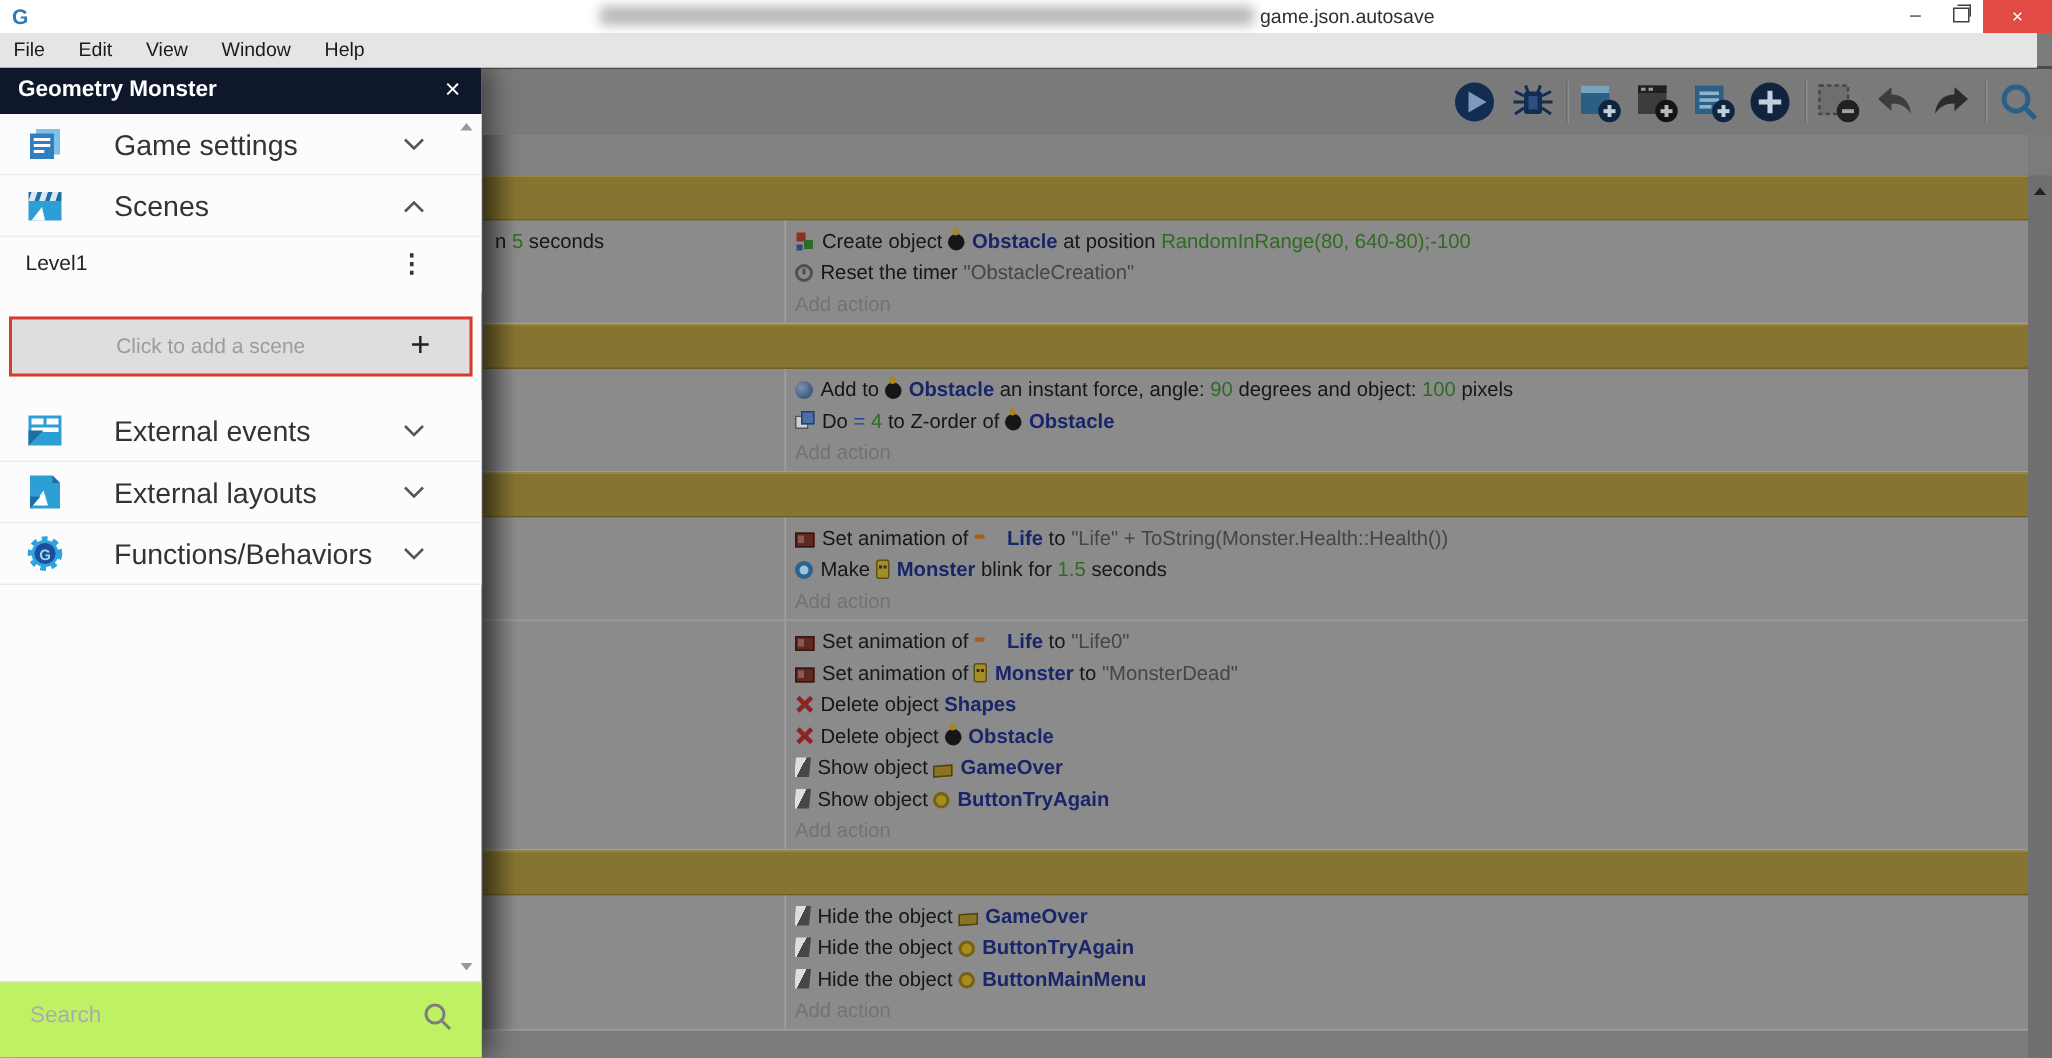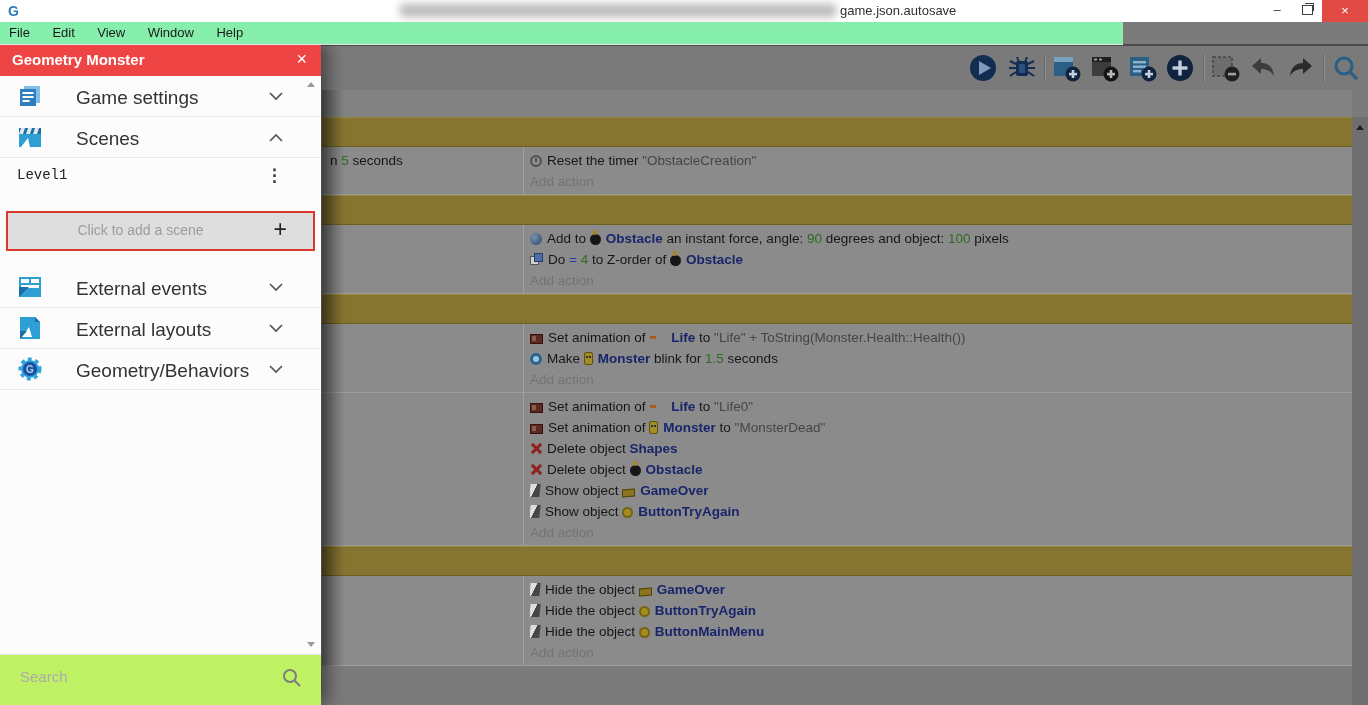--- a/index.html
+++ b/index.html
@@ -13,21 +13,21 @@
   .app-logo{position:absolute;left:8px;top:3px;width:18px;height:16px;font-weight:bold;color:#2e79bd;font-size:14px;line-height:16px;}
   .title-blur{position:absolute;left:400px;top:4px;width:436px;height:13px;background:#b9b9b9;filter:blur(4px);border-radius:3px;}
   .title-text{position:absolute;left:840px;top:3px;font-size:13px;color:#2f2f2f;}
   .win-btn{position:absolute;top:0;height:22px;text-align:center;color:#404040;font-size:13px;line-height:20px;}
   .btn-min{left:1262px;width:30px;}
   .btn-restore{left:1292px;width:30px;}
   .btn-close{left:1322px;width:46px;background:#e14b44;color:#ffffff;font-size:13px;line-height:21px;}
   .restore-glyph{display:inline-block;width:9px;height:8px;border:1px solid #404040;position:relative;top:1px;background:#fff;}
   .restore-glyph:before{content:"";position:absolute;left:2px;top:-3px;width:8px;height:7px;border:1px solid #404040;border-bottom:none;border-left:none;}
   
-  .menubar{position:absolute;left:0;top:22px;width:1123px;height:22px;background:#86efac;z-index:59;border-bottom:1px solid #e3e3e3;}
+  .menubar{position:absolute;left:0;top:22px;width:1358px;height:22px;background:#e5e5e5;z-index:59;border-bottom:1px solid #e3e3e3;}
   .menu-item{display:inline-block;padding:3px 9px 0 9px;font-size:13px;color:#1a1a1a;}
   
   .toolbar{position:absolute;left:0;top:44px;width:1368px;height:44px;background:#7a7a7a;border-top:2px solid #4a4a4a;z-index:5;}
   .tb-ico{position:absolute;top:6px;width:32px;height:32px;}
   .tb-sep{position:absolute;top:8px;width:1px;height:28px;background:#8f8f8f;border-left:1px solid #6a6a6a;}
   
   .events-wrap{position:absolute;left:322px;top:88px;width:1030px;z-index:4;}
   .events-wrap:before{content:"";position:absolute;left:0;top:0;bottom:0;width:22px;background:linear-gradient(90deg,rgba(0,0,0,.30),rgba(0,0,0,0));z-index:9;pointer-events:none;}
   .ev-partial{height:29px;background:#828282;}
   .ev-group{height:28px;background:#867531;border-top:1px solid #98893f;border-bottom:1px solid #6d5e22;}
@@ -65,30 +65,30 @@
   .i-delete:before,.i-delete:after{content:"";position:absolute;left:5px;top:0;width:3px;height:13px;background:#8e2420;}
   .i-delete:before{transform:rotate(45deg);}
   .i-delete:after{transform:rotate(-45deg);}
   .i-visibility{width:10px;height:13px;background:linear-gradient(112deg,#dedede 46%,#474747 46%);transform:skewX(-6deg);}
   .i-gameover{width:13px;height:8px;background:#8a7322;border:1px solid #4f420f;box-sizing:border-box;transform:skewY(-4deg);margin-top:2px;}
   .i-coin{width:11px;height:11px;border-radius:50%;background:#a68c1e;border:2px solid #746114;box-sizing:border-box;}
   .i-bomb{width:11px;height:11px;border-radius:50%;background:#161616;margin-top:2px;}
   .i-bomb:before{content:"";position:absolute;left:3px;top:-4px;width:4px;height:5px;background:#a8871c;border-radius:50% 50% 50% 50%/60% 60% 40% 40%;}
   
   .sidebar{position:absolute;left:0;top:44px;width:321px;height:661px;background:#fcfcfc;z-index:40;box-shadow:7px 0 16px rgba(0,0,0,.45);}
-  .sb-header{position:relative;height:32px;background:#ef4444;color:#fff;padding-left:16px;}
+  .sb-header{position:relative;height:32px;background:#0f172a;color:#fff;padding-left:16px;}
   .sb-title{position:absolute;left:12px;top:7px;font-size:15px;font-weight:bold;}
   .sb-close{position:absolute;right:14px;top:4px;font-size:18px;color:#fff;line-height:22px;}
   .sb-item{position:relative;height:40px;border-bottom:1px solid #e9e9e9;background:#fcfcfc;}
   .sb-ico{position:absolute;left:17px;top:7px;width:26px;height:26px;}
   .sb-label{position:absolute;left:76px;top:11px;font-size:19px;color:#333333;}
   .chev{position:absolute;right:38px;top:16px;width:14px;height:9px;}
   .chev.up{transform:rotate(180deg);}
   .sb-scene{position:relative;height:37px;background:#fcfcfc;}
-  .sb-scene-label{position:absolute;left:17px;top:9px;font-size:14px;color:#222;font-family:Liberation Mono, monospace;}
+  .sb-scene-label{position:absolute;left:17px;top:9px;font-size:14px;color:#222;}
   .kebab{position:absolute;right:38px;top:7px;font-size:17px;color:#333;font-weight:bold;}
   .sb-addscene{position:relative;height:36px;margin:16px 6px;background:#dedede;border:2px solid #d93a2f;}
   .sb-addscene-label{position:absolute;left:0;right:40px;top:9px;text-align:center;font-size:14px;color:#9c9c9c;}
   .sb-plus{position:absolute;right:26px;top:3px;font-size:23px;color:#222;font-weight:normal;}
   .sb-scroll-up{position:absolute;right:6px;top:38px;width:0;height:0;border-left:4px solid transparent;border-right:4px solid transparent;border-bottom:5px solid #9a9a9a;}
   .sb-scroll-down{position:absolute;right:6px;bottom:58px;width:0;height:0;border-left:4px solid transparent;border-right:4px solid transparent;border-top:5px solid #9a9a9a;}
   .sb-search{position:absolute;left:0;bottom:0;width:321px;height:50px;border-top:1px solid #e3e3e3;background:#bef264;}
   .sb-search input{position:absolute;left:18px;top:12px;width:250px;border:none;outline:none;font-size:15px;color:#444;background:transparent;font-family:"Liberation Sans",sans-serif;}
   .sb-search input::placeholder{color:#ababab;}
   .sb-search-ico{position:absolute;right:18px;top:12px;width:22px;height:22px;}
@@ -183,20 +183,21 @@
 </div>
 
 <div class="events-wrap">
     <div class="ev-partial"></div>
     <div class="ev-group"></div>
     <div class="ev-row">
       <div class="ev-cond">
         <div class="ev-line"><span class="t-txt">n </span><span class="t-param">5</span><span class="t-txt"> seconds</span></div>
       </div>
       <div class="ev-act">
+        <div class="ev-line"><span class="ic i-create"></span><span class="t-txt">Create object </span><span class="ic i-bomb"></span><span class="t-obj">Obstacle</span><span class="t-txt"> at position </span><span class="t-param">RandomInRange(80, 640-80);-100</span></div>
         <div class="ev-line"><span class="ic i-timer"></span><span class="t-txt">Reset the timer </span><span class="t-str">"ObstacleCreation"</span></div>
         <div class="ev-line"><span class="t-add">Add action</span></div>
       </div>
     </div>
     <div class="ev-group"></div>
     <div class="ev-row">
       <div class="ev-cond"></div>
       <div class="ev-act">
         <div class="ev-line"><span class="ic i-force"></span><span class="t-txt">Add to </span><span class="ic i-bomb"></span><span class="t-obj">Obstacle</span><span class="t-txt"> an instant force, angle: </span><span class="t-param">90</span><span class="t-txt"> degrees and object: </span><span class="t-param">100</span><span class="t-txt"> pixels</span></div>
         <div class="ev-line"><span class="ic i-zorder"></span><span class="t-txt">Do </span><span class="t-op">= </span><span class="t-param">4</span><span class="t-txt"> to Z-order of </span><span class="ic i-bomb"></span><span class="t-obj">Obstacle</span></div>
@@ -310,21 +311,21 @@
         <path d="M1 1 L7 7 L13 1" stroke="#555" stroke-width="1.7" fill="none"></path>
       </svg>
   </div>
 
   <div class="sb-item">
     <svg class="sb-ico" viewBox="0 0 26 26">
         <circle cx="13" cy="13" r="9" fill="#2ea3dc" stroke="#2ea3dc" stroke-width="5" stroke-dasharray="3.5 3.2"></circle>
         <circle cx="13" cy="13" r="7" fill="#1d4e9e"></circle>
         <text x="13" y="17" font-size="10" font-weight="bold" fill="#9fd8f2" text-anchor="middle" font-family="Liberation Sans, sans-serif">G</text>
       </svg>
-    <span class="sb-label">Geometry/Behaviors</span>
+    <span class="sb-label">Functions/Behaviors</span>
     <svg class="chev" viewBox="0 0 14 9">
         <path d="M1 1 L7 7 L13 1" stroke="#555" stroke-width="1.7" fill="none"></path>
       </svg>
   </div>
 
   <span class="sb-scroll-up"></span>
   <span class="sb-scroll-down"></span>
 
   <div class="sb-search">
     <input type="text" placeholder="Search" style="">

